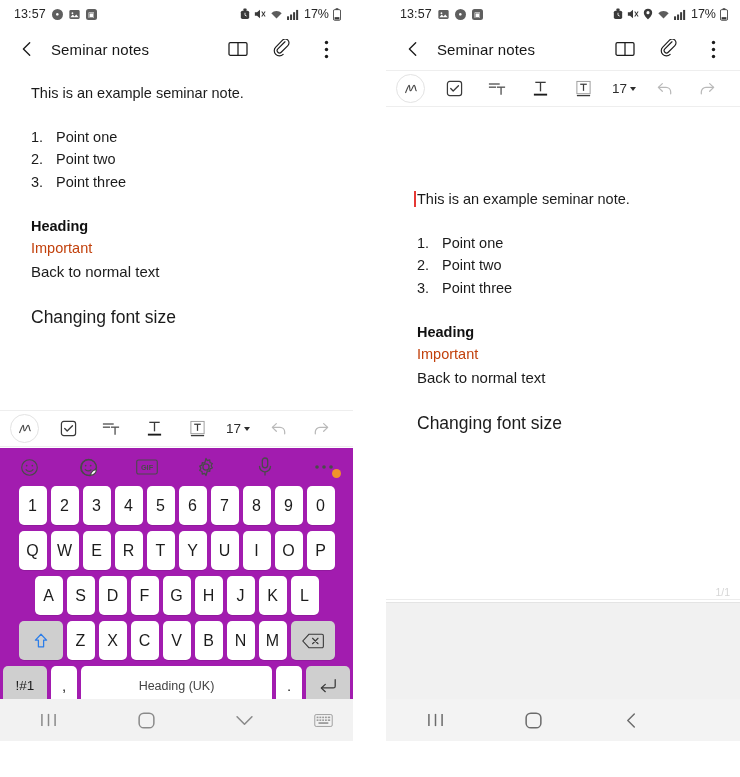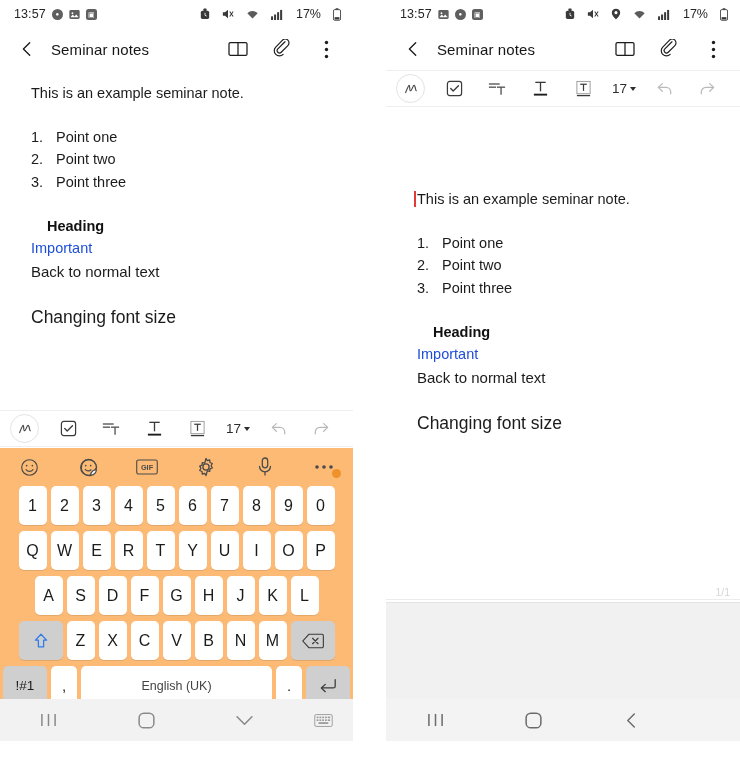--- a/index.html
+++ b/index.html
@@ -15,21 +15,21 @@
   .panel { position: absolute; top: 0; height: 741px; background:#fff; overflow:hidden; }
   .panel-left  { left: 0px;   width: 353px; }
   .panel-right { left: 386px; width: 354px; }
 
   
   .statusbar {
     height: 28px; display:flex; align-items:center;
     padding: 0 12px 0 14px; font-size: 12.5px; color:#2b2b2b;
   }
   .sb-left  { display:flex; align-items:center; gap:6px; }
-  .sb-right { display:flex; align-items:center; gap:12px; margin-left:auto; }
+  .sb-right { display:flex; align-items:center; gap:4px; margin-left:auto; }
   .sb-time { font-size: 12.5px; letter-spacing: .1px; color:#262626; }
   .sb-ic { display:inline-flex; align-items:center; justify-content:center; }
   .sb-sq {
     width: 11px; height: 11px; border-radius: 2.5px; background:#5f5f5f;
     display:inline-flex; align-items:center; justify-content:center;
     color:#fff; font-size:7px; line-height:1;
   }
   .sb-circ {
     width: 11px; height: 11px; border-radius: 50%; background:#5f5f5f;
     display:inline-flex; align-items:center; justify-content:center;
@@ -53,22 +53,22 @@
   .note-line { font-size:14.5px; color:#1b1b1b; line-height: 1.35; }
   .note-intro { margin-top: 14px; position:relative; }
   .caret {
     position:absolute; left:-3px; top:1px; width:1.6px; height:16px;
     background:#e53935;
   }
   .ol { margin-top: 22px; }
   .ol-item { display:flex; font-size:14.5px; color:#1b1b1b; line-height: 1.55; }
   .ol-num { width: 25px; flex:none; }
   .blk { margin-top: 22px; }
-  .h-bold { font-size:14.5px; font-weight:bold; color:#111; line-height:1.55;margin-left:16px; }
-  .imp { font-size:14.5px; color:#1d4ed8; line-height:1.55; }
+  .h-bold { font-size:14.5px; font-weight:bold; color:#111; line-height:1.55; }
+  .imp { font-size:14.5px; color:#c2410c; line-height:1.55; }
   .norm { font-size:15px; color:#1b1b1b; line-height:1.55; }
   .big { font-size:17.5px; color:#1b1b1b; margin-top: 24px; }
 
   .pageind {
     position:absolute; right:10px; font-size:10.5px; color:#d6d6d6;
   }
   .page-divider { position:absolute; left:0; width:100%; height:1px; background:#ececec; }
   .page-gray { position:absolute; left:0; width:100%; background:#f1f1f1; }
 
   
@@ -79,21 +79,21 @@
   }
   .rt-pen {
     width: 29px; height:29px; border-radius:50%; border:1px solid #e3e3e3;
     display:flex; align-items:center; justify-content:center; flex:none;
   }
   .rt-b { width:30px; height:30px; display:flex; align-items:center; justify-content:center; flex:none; }
   .rt-size { display:flex; align-items:center; gap:3px; font-size:13.5px; color:#2d2d2d; flex:none;text-align:center; }
   .rt-caret { width:0;height:0;border-left:3.5px solid transparent;border-right:3.5px solid transparent;border-top:4.5px solid #2d2d2d; }
 
   
-  .kb { background:#fdba74; }
+  .kb { background:#a21caf; }
   .kb-top { height: 38px; display:flex; align-items:center; }
   .kb-top .kt { flex:1; display:flex; align-items:center; justify-content:center; position:relative; }
   .kb-dot { position:absolute; width:9px;height:9px;border-radius:50%;background:#f0922b; top:5px; right:12px; }
   .kb-row { display:flex; justify-content:center; align-items:center; gap:4px; margin-bottom:6px; padding: 0 3px; }
   .key {
     background:#fff; border-radius:5px; height:39px;
     display:flex; align-items:center; justify-content:center;
     font-size:16px; color:#1c1c1c; box-shadow: 0 1px 0 rgba(0,0,0,.10);
   }
   .k-num { width: 28px; }
@@ -387,21 +387,21 @@
           <svg width="22" height="16" viewBox="0 0 24 17">
               <path d="M7.5 1.2h14.3a1.5 1.5 0 011.5 1.5v11.6a1.5 1.5 0 01-1.5 1.5H7.5L0.9 8.5z" fill="none" stroke="#3a3a3a" stroke-width="1.2"></path>
               <path d="M11.5 5.5l6 6M17.5 5.5l-6 6" stroke="#3a3a3a" stroke-width="1.2" stroke-linecap="round"></path>
             </svg>
         </div>
       </div>
 
       <div class="kb-row">
         <div class="key k-mod k-sym">!#1</div>
         <div class="key k-punc">,</div>
-        <div class="key k-space">English (UK)</div>
+        <div class="key k-space">Heading (UK)</div>
         <div class="key k-punc">.</div>
         <div class="key k-mod k-ret">
           <svg width="20" height="18" viewBox="0 0 22 20">
               <path d="M19 3v7.2a2 2 0 01-2 2H4.2" stroke="#3a3a3a" stroke-width="1.4" fill="none" stroke-linecap="round"></path>
               <path d="M8 8.2L3.6 12.3 8 16.3" stroke="#3a3a3a" stroke-width="1.4" fill="none" stroke-linecap="round" stroke-linejoin="round"></path>
             </svg>
         </div>
       </div>
     </div>
 

